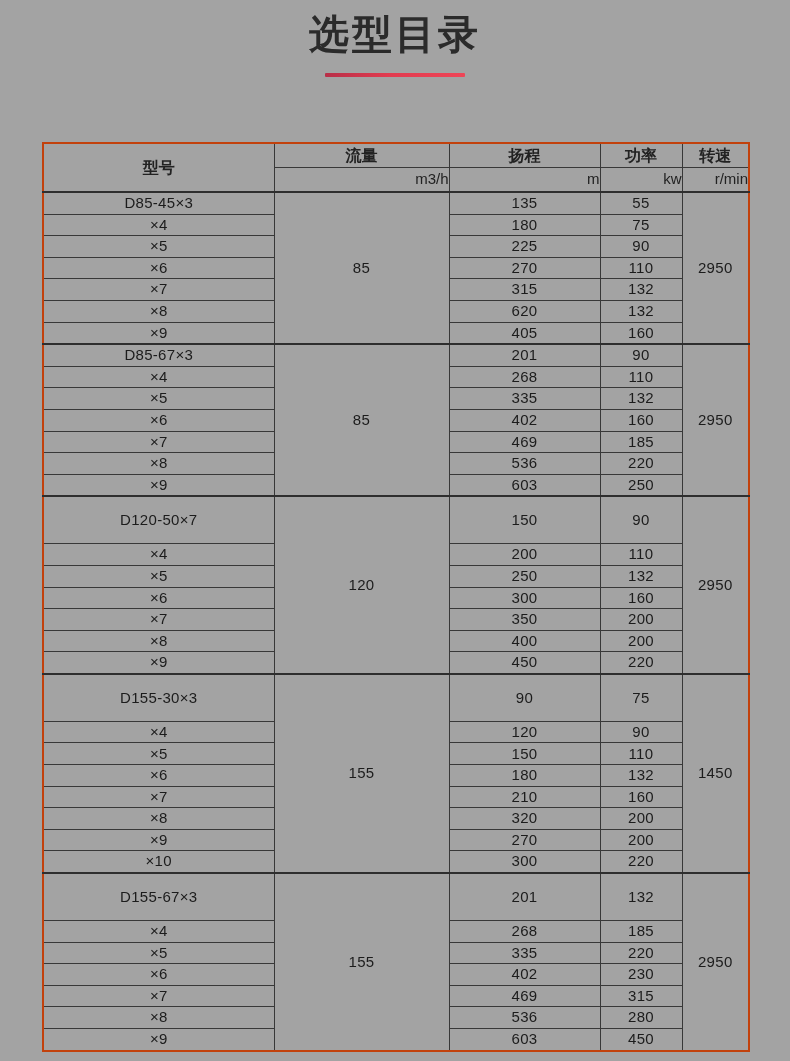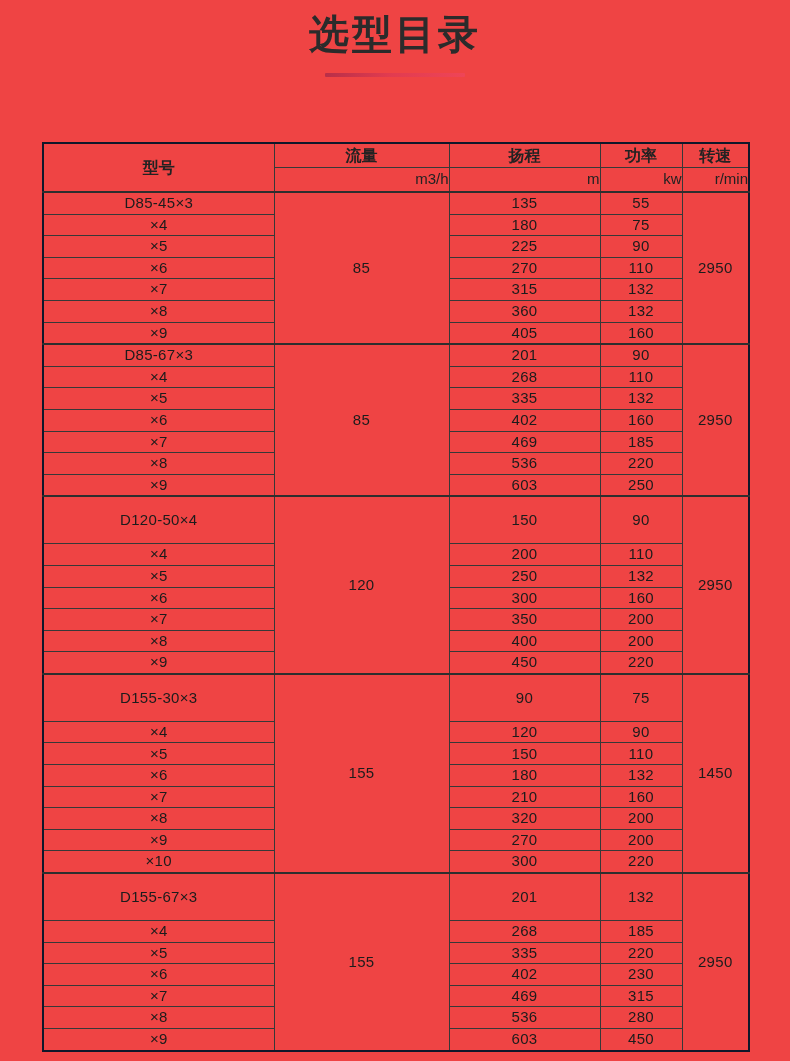--- a/index.html
+++ b/index.html
@@ -9,21 +9,21 @@
     width: 790px;
     height: 1061px;
     overflow: hidden;
     font-family: "Liberation Sans", "DejaVu Sans", sans-serif;
     color: #1f1f1f;
   }
   .page {
     position: relative;
     width: 790px;
     height: 1061px;
-    background: #ef4444;
+    background: #a3a3a3;
   }
   .title-wrap {
     position: absolute;
     top: 12px;
     left: 0;
     width: 790px;
     text-align: center;
   }
   .page-title {
     margin: 0;
@@ -43,21 +43,21 @@
   .table-wrap {
     position: absolute;
     left: 42px;
     top: 142px;
     width: 706px;
   }
   table.catalog {
     border-collapse: collapse;
     table-layout: fixed;
     width: 706px;
-    border: 2px solid #0f172a;
+    border: 2px solid #c2410c;
   }
   .catalog th, .catalog td {
     border: 1px solid #383838;
     text-align: center;
     vertical-align: middle;
     padding: 0;
     font-size: 15px;
     line-height: 1.1;
     overflow: hidden;
     white-space: nowrap;
@@ -148,21 +148,21 @@
             <td class="head-cell">270</td>
             <td class="power-cell">110</td>
           </tr>
           <tr>
             <td class="model-cell">×7</td>
             <td class="head-cell">315</td>
             <td class="power-cell">132</td>
           </tr>
           <tr>
             <td class="model-cell">×8</td>
-            <td class="head-cell">360</td>
+            <td class="head-cell">620</td>
             <td class="power-cell">132</td>
           </tr>
           <tr>
             <td class="model-cell">×9</td>
             <td class="head-cell">405</td>
             <td class="power-cell">160</td>
           </tr>
           <tr class="group-start">
             <td class="model-cell">D85-67×3</td>
             <td class="flow-cell" rowspan="7">85</td>
@@ -194,21 +194,21 @@
             <td class="model-cell">×8</td>
             <td class="head-cell">536</td>
             <td class="power-cell">220</td>
           </tr>
           <tr>
             <td class="model-cell">×9</td>
             <td class="head-cell">603</td>
             <td class="power-cell">250</td>
           </tr>
           <tr class="group-start tall">
-            <td class="model-cell">D120-50×4</td>
+            <td class="model-cell">D120-50×7</td>
             <td class="flow-cell" rowspan="7">120</td>
             <td class="head-cell">150</td>
             <td class="power-cell">90</td>
             <td class="speed-cell" rowspan="7">2950</td>
           </tr>
           <tr>
             <td class="model-cell">×4</td>
             <td class="head-cell">200</td>
             <td class="power-cell">110</td>
           </tr>

